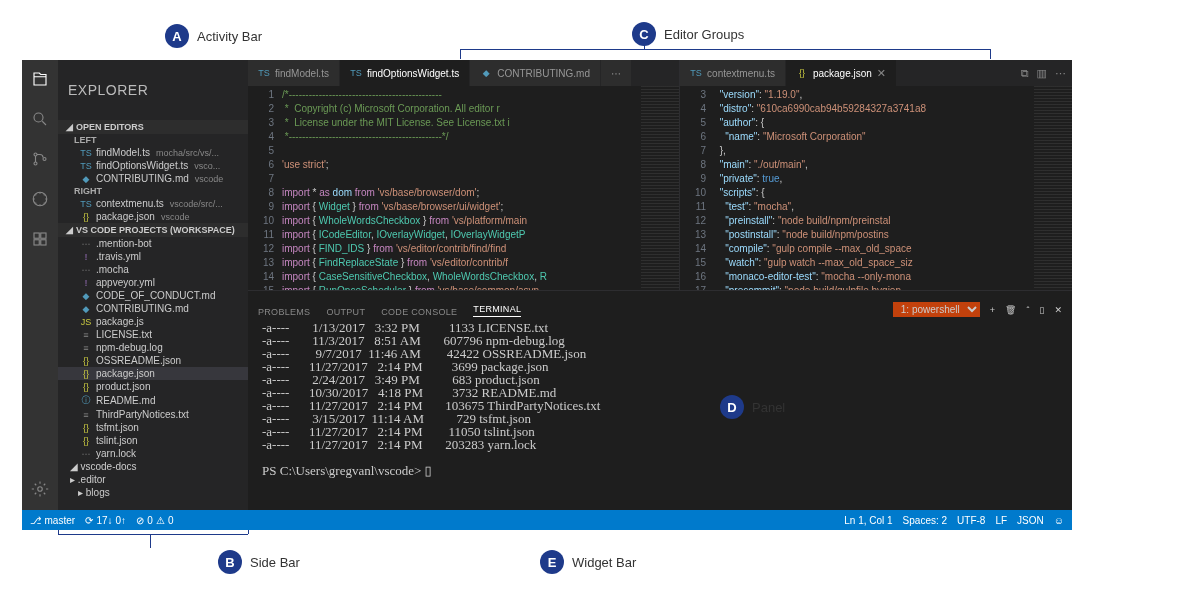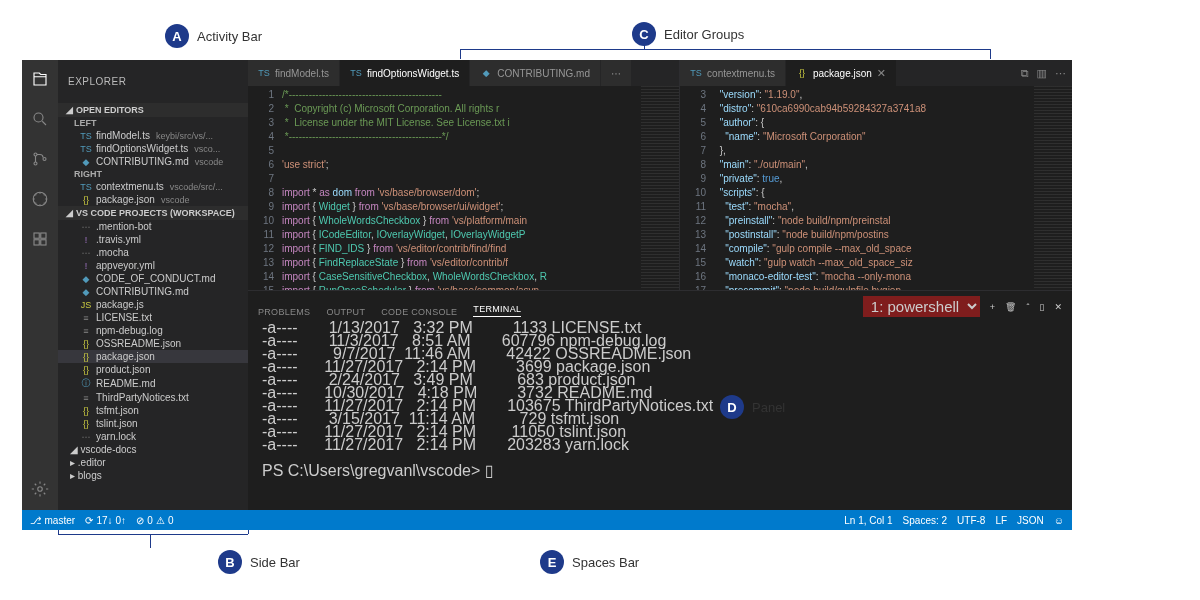--- a/index.html
+++ b/index.html
@@ -7,21 +7,21 @@
 .callout{position:absolute;display:flex;align-items:center;gap:8px;z-index:100}
 .callout-badge{width:24px;height:24px;border-radius:50%;background:#1e3a8a;color:#fff;display:flex;align-items:center;justify-content:center;font-weight:bold;font-size:13px}
 .callout-label{color:#333;font-size:13px}
 .ide{position:absolute;left:22px;top:60px;width:1050px;height:470px;background:#1e1e1e;display:flex;flex-direction:column;color:#ccc;overflow:hidden}
 .ide-body{display:flex;flex:1;min-height:0}
 .activity-bar{width:36px;background:#333;display:flex;flex-direction:column;align-items:center;padding-top:8px;gap:18px}
 .activity-bar .ab-icon{width:22px;height:22px;display:flex;align-items:center;justify-content:center;color:#888;cursor:pointer}
 .activity-bar .ab-icon.active{color:#fff}
 .activity-bar .ab-spacer{flex:1}
 .sidebar{width:190px;background:#252526;display:flex;flex-direction:column;overflow:hidden}
-.sidebar-title{padding:16px 10px;font-size:10px;letter-spacing:0.5px;color:#bbb}
+.sidebar-title{padding:22px 10px;font-size:14px;letter-spacing:0.5px;color:#bbb}
 .sidebar-section{padding:2px 8px;font-size:9px;font-weight:bold;color:#ccc;background:#2d2d2d;display:flex;align-items:center;gap:3px}
 .sidebar-sub{padding:1px 16px;font-size:9px;font-weight:bold;color:#aaa}
 .sidebar-item{padding:1px 22px;font-size:10px;color:#ccc;display:flex;align-items:center;gap:4px;white-space:nowrap;overflow:hidden;cursor:pointer}
 .sidebar-item.selected{background:#37373d}
 .sidebar-item .dim{color:#888;font-size:9px;margin-left:2px}
 .file-ico{width:12px;display:inline-block;text-align:center;font-size:9px}
 .ts{color:#519aba}.json{color:#cbcb41}.md{color:#519aba}.js{color:#cbcb41}.txt{color:#888}.yml{color:#a074c4}.dot{color:#888}
 .editor-area{flex:1;display:flex;flex-direction:column;min-width:0}
 .editor-groups{display:flex;height:230px}
 .editor-group{display:flex;flex-direction:column;background:#1e1e1e;min-width:0}
@@ -35,22 +35,22 @@
 .code{flex:1;display:flex;font-family:Consolas,monospace;font-size:10px;overflow:hidden;position:relative}
 .gutter{width:34px;text-align:right;padding-right:8px;color:#6e7681;background:#1e1e1e;line-height:14px;padding-top:2px}
 .code-lines{flex:1;line-height:14px;padding-top:2px;white-space:pre;overflow:hidden}
 .minimap{width:38px;background:linear-gradient(#2a2a2a 0%,#2a2a2a 100%);opacity:0.6;background-image:repeating-linear-gradient(#3a3a3a 0,#3a3a3a 1px,transparent 1px,transparent 3px)}
 .cm{color:#6a9955}.kw{color:#c586c0}.st{color:#ce9178}.ty{color:#4ec9b0}.pr{color:#9cdcfe}.pk{color:#569cd6}
 .panel{flex:1;background:#1e1e1e;display:flex;flex-direction:column;border-top:1px solid #2d2d30;min-height:0}
 .panel-tabs{display:flex;align-items:flex-end;height:26px;padding:0 10px;gap:16px;font-size:9px;color:#888}
 .panel-tab{cursor:pointer;letter-spacing:0.3px}
 .panel-tab.active{color:#fff;border-bottom:1px solid #fff;padding-bottom:2px}
 .panel-right{margin-left:auto;display:flex;align-items:center;gap:10px;color:#ccc}
-.panel-select{background:#7f1d1d;color:#ccc;border:none;font-size:15px;padding:1px 4px}
-.terminal{flex:1;font-family:Liberation Sans, sans-serif;font-size:16px;color:#ccc;padding:4px 14px;line-height:13px;white-space:pre;overflow:hidden}
+.panel-select{background:#c2410c;color:#ccc;border:none;font-size:10px;padding:1px 4px}
+.terminal{flex:1;font-family:Liberation Serif, serif;font-size:13px;color:#ccc;padding:4px 14px;line-height:13px;white-space:pre;overflow:hidden}
 .status-bar{height:20px;background:#007acc;color:#fff;display:flex;align-items:center;padding:0 8px;font-size:10px;gap:10px}
 .status-bar .sb-spacer{flex:1}
 .status-item{display:flex;align-items:center;gap:3px;cursor:pointer}
 .bracket-line{position:absolute;border:1px solid #1e3a8a}
 svg{width:18px;height:18px;stroke:currentColor;fill:none;stroke-width:1.5}
 </style>
 </head>
 <body>
 
 <div class="callout" style="left:165px;top:24px">
@@ -69,21 +69,21 @@
 <div class="callout" style="left:720px;top:395px">
   <div class="callout-badge">D</div>
   <div class="callout-label">Panel</div>
 </div>
 <div class="callout" style="left:218px;top:550px">
   <div class="callout-badge">B</div>
   <div class="callout-label">Side Bar</div>
 </div>
 <div class="callout" style="left:540px;top:550px">
   <div class="callout-badge">E</div>
-  <div class="callout-label">Spaces Bar</div>
+  <div class="callout-label">Widget Bar</div>
 </div>
 <div class="bracket-line" style="left:58px;top:534px;width:190px;height:0;border-width:1px 0 0 0"></div>
 <div class="bracket-line" style="left:58px;top:530px;width:0;height:4px;border-width:0 0 0 1px"></div>
 <div class="bracket-line" style="left:248px;top:530px;width:0;height:4px;border-width:0 0 0 1px"></div>
 <div class="bracket-line" style="left:150px;top:534px;width:0;height:14px;border-width:0 0 0 1px"></div>
 
 <div class="ide">
  <div class="ide-body">
 
   <div class="activity-bar">
@@ -133,21 +133,21 @@
     <div class="sidebar-title">EXPLORER</div>
     <div class="sidebar-section">
           <span>◢</span>
           <span>OPEN EDITORS</span>
         </div>
     <div class="sidebar-sub">LEFT</div>
     <div id="sb-left">
           <div class="sidebar-item">
             <span class="file-ico ts">TS</span>
             <span>findModel.ts</span>
-            <span class="dim">keybi/src/vs/...</span>
+            <span class="dim">mocha/src/vs/...</span>
           </div>
           <div class="sidebar-item">
             <span class="file-ico ts">TS</span>
             <span>findOptionsWidget.ts</span>
             <span class="dim">vsco...</span>
           </div>
           <div class="sidebar-item">
             <span class="file-ico md">◆</span>
             <span>CONTRIBUTING.md</span>
             <span class="dim">vscode</span>
@@ -236,21 +236,21 @@
             <span>tslint.json</span>
           </div>
           <div class="sidebar-item">
             <span class="file-ico dot">⋯</span>
             <span>yarn.lock</span>
           </div>
         </div>
     <div id="sb-folders">
           <div class="sidebar-item" style="padding-left:12px">◢ vscode-docs</div>
           <div class="sidebar-item" style="padding-left:12px">▸ .editor</div>
-          <div class="sidebar-item" style="padding-left:12px">▸ blogs</div>
+          <div class="sidebar-item" style="padding-left:20px">▸ blogs</div>
         </div>
   </div>
 
   <div class="editor-area">
     <div class="editor-groups">
       <div class="editor-group left">
         <div class="tabs" id="tabs-left">
               <div class="tab">
                 <span class="file-ico ts">TS</span>
                 <span>findModel.ts</span>
@@ -261,21 +261,21 @@
               </div>
               <div class="tab">
                 <span class="file-ico md">◆</span>
                 <span>CONTRIBUTING.md</span>
               </div>
               <div class="tab">⋯</div>
             </div>
         <div class="code">
           <div class="gutter" id="gutter-left">1<br>2<br>3<br>4<br>5<br>6<br>7<br>8<br>9<br>10<br>11<br>12<br>13<br>14<br>15<br>16<br>17<br>18<br>19</div>
           <div class="code-lines" id="code-left"><span class="cm">/*----------------------------------------------</span>
-<span class="cm"> *  Copyright (c) Microsoft Corporation. All rights r</span>
+<span class="cm"> *  Copyright (c) Microsoft Corporation. All editor r</span>
 <span class="cm"> *  License under the MIT License. See License.txt i</span>
 <span class="cm"> *----------------------------------------------*/</span>
 
 <span class="st">'use strict'</span>;
 
 <span class="kw">import</span> * <span class="kw">as</span> <span class="pr">dom</span> <span class="kw">from</span> <span class="st">'vs/base/browser/dom'</span>;
 <span class="kw">import</span> { <span class="ty">Widget</span> } <span class="kw">from</span> <span class="st">'vs/base/browser/ui/widget'</span>;
 <span class="kw">import</span> { <span class="ty">WholeWordsCheckbox</span> } <span class="kw">from</span> <span class="st">'vs/platform/main</span>
 <span class="kw">import</span> { <span class="ty">ICodeEditor</span>, <span class="ty">IOverlayWidget</span>, <span class="ty">IOverlayWidgetP</span>
 <span class="kw">import</span> { <span class="ty">FIND_IDS</span> } <span class="kw">from</span> <span class="st">'vs/editor/contrib/find/find</span>

